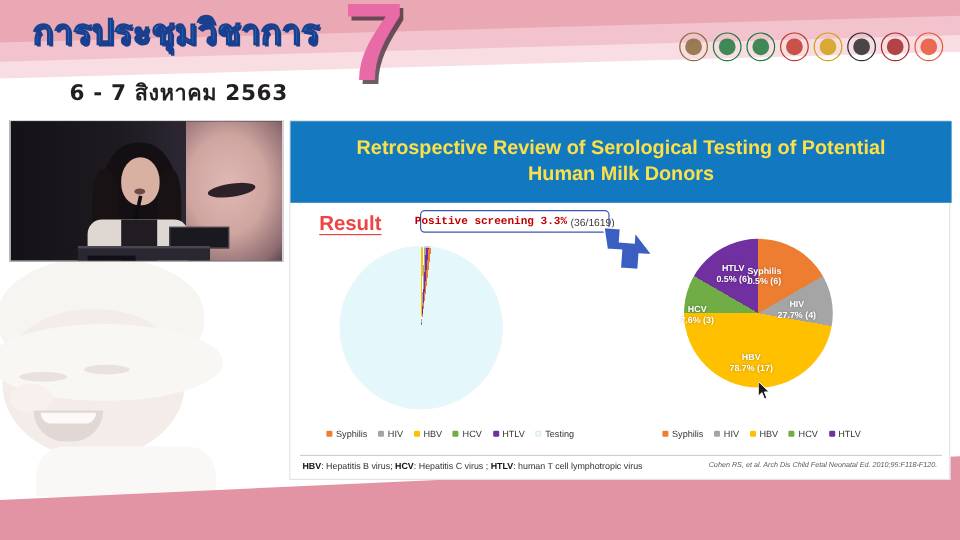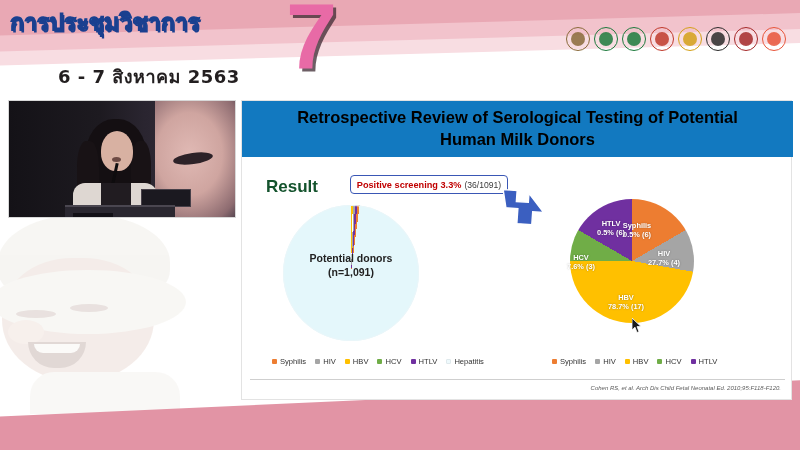--- a/index.html
+++ b/index.html
@@ -14,21 +14,21 @@
   
   .banner { position:absolute; left:0; top:0; width:800px; height:96px; overflow:hidden; background:#ffffff; }
   .band-top  { position:absolute; left:-40px; top:-14px; width:900px; height:46px; background:#e9a8b4; transform: rotate(-1.6deg); }
   .band-mid  { position:absolute; left:-40px; top:24px;  width:900px; height:22px; background:#f2c3cc; transform: rotate(-1.6deg); }
   .band-low  { position:absolute; left:-40px; top:40px;  width:900px; height:14px; background:#f8dde2; transform: rotate(-1.6deg); }
 
   .thai-line1, .thai-line2, .thai-date {
     position:absolute; font-weight:bold; white-space:nowrap;
     font-family:"DejaVu Sans", sans-serif;
   }
-  .thai-line1 { left:10px; top:4px;  font-size:23px; color:#2a9fd6;
+  .thai-line1 { left:27px; top:4px;  font-size:29px; color:#2a9fd6;
     -webkit-text-stroke:1px #1a3f8f; text-shadow: 1.5px 1.5px 0 #1a3f8f; }
   .thai-line2 { left:16px; top:32px; font-size:25px; color:#2a9fd6;
     -webkit-text-stroke:1px #1a3f8f; text-shadow: 1.5px 1.5px 0 #1a3f8f; }
   .thai-date  { left:58px; top:62px; font-size:18px; color:#231f20; letter-spacing:0.5px; }
 
   .big-seven {
     position:absolute; left:286px; top:-10px;
     font-size:92px; font-weight:bold; color:#e86aa6;
     font-family:"Liberation Sans", sans-serif;
     text-shadow: 3px 3px 0 rgba(60,40,50,.75);
@@ -79,36 +79,36 @@
   .wm-teeth { position:absolute; left:40px; top:130px; width:46px; height:9px; border-radius:0 0 10px 10px; background:#f3efe9; }
   .wm-shirt { position:absolute; left:36px; top:158px; width:150px; height:42px; border-radius:24px 24px 0 0; background:#eeeae4; }
 
   
   .pink-band { position:absolute; left:-30px; bottom:-44px; width:880px; height:96px; background:#e294a5; transform: rotate(-2.6deg); }
   .pink-band2 { position:absolute; left:-30px; bottom:-56px; width:880px; height:84px; background:#dd8a9c; transform: rotate(-2.1deg); }
 
   
   .slide { position:absolute; left:241px; top:100px; width:551px; height:300px; background:#ffffff; border:1px solid #e3e3e3; }
   .slide-title {
-    position:absolute; left:0; top:0; width:551px; height:56px;
-    background:#1279c0; color:#000000; display:flex; align-items:center; justify-content:center;
+    position:absolute; left:0; top:0; width:551px; height:68px;
+    background:#1279c0; color:#fde047; display:flex; align-items:center; justify-content:center;
     text-align:center; font-size:16.5px; font-weight:bold; line-height:1.33; padding:0 26px;
   }
 
   .result-label {
-    position:absolute; left:24px; top:76px; font-size:17px; font-weight:bold; color:#14532d;
-    text-underline-offset:3px;
+    position:absolute; left:24px; top:76px; font-size:17px; font-weight:bold; color:#ef4444;
+    text-decoration:underline; text-underline-offset:3px;
   }
 
   .callout {
     position:absolute; left:108px; top:74px; width:158px; height:19px;
     border:1.3px solid #3a57b5; border-radius:4px; background:#fff;
     display:flex; align-items:center; justify-content:center; gap:3px; white-space:nowrap;
   }
-  .callout .c-main { font-size:9.2px; font-weight:bold; color:#c00000; }
+  .callout .c-main { font-size:9.2px; font-weight:bold; color:#c00000;font-family:Liberation Mono, monospace; }
   .callout .c-sub  { font-size:8.6px; color:#3b3b3b; }
 
   .blue-arrow { position:absolute; left:258px; top:86px; width:46px; height:40px; }
 
   
   .pie-left {
     position:absolute; left:41px; top:104px; width:136px; height:136px; border-radius:50%;
     background:
       conic-gradient(from 0deg,
         #ffc000 0deg 1.45deg,
@@ -248,34 +248,30 @@
   </div>
 
   <div class="slide">
 
     <div class="slide-title">Retrospective Review of Serological Testing of Potential Human Milk Donors</div>
 
     <div class="result-label">Result</div>
 
     <div class="callout">
       <span class="c-main">Positive screening 3.3%</span>
-      <span class="c-sub">(36/1091)</span>
+      <span class="c-sub">(36/1619)</span>
     </div>
 
     <div class="blue-arrow">
       <svg viewBox="0 0 46 40" width="46" height="40" aria-hidden="true">
         <polygon points="2,4 16,4 16,15 28,15 28,6 44,24 33,24 33,37 18,37 18,22 6,22" fill="#3b5fc0" stroke="#ffffff" stroke-width="1.4" transform="rotate(4 23 20)"></polygon>
       </svg>
     </div>
 
     <div class="pie-left"></div>
-    <div class="pie-left-label">
-      <div>Potential donors</div>
-      <div>(n=1,091)</div>
-    </div>
 
     <div class="pie-right"></div>
 
     <div class="slice-lab lab-syphilis">
       <div>Syphilis</div>
       <div>0.5% (6)</div>
     </div>
     <div class="slice-lab lab-hiv">
       <div>HIV</div>
       <div>27.7% (4)</div>
@@ -309,21 +305,21 @@
       <span class="leg-item">
           <i class="leg-sw" style="background:#70ad47"></i>
           <span>HCV</span>
         </span>
       <span class="leg-item">
           <i class="leg-sw" style="background:#7030a0"></i>
           <span>HTLV</span>
         </span>
       <span class="leg-item">
           <i class="leg-sw none"></i>
-          <span>Hepatitis</span>
+          <span>Testing</span>
         </span>
     </div>
 
     <div class="legend legend-right">
       <span class="leg-item">
           <i class="leg-sw" style="background:#ed7d31"></i>
           <span>Syphilis</span>
         </span>
       <span class="leg-item">
           <i class="leg-sw" style="background:#a5a5a5"></i>
@@ -337,20 +333,21 @@
           <i class="leg-sw" style="background:#70ad47"></i>
           <span>HCV</span>
         </span>
       <span class="leg-item">
           <i class="leg-sw" style="background:#7030a0"></i>
           <span>HTLV</span>
         </span>
     </div>
 
     <div class="foot-rule"></div>
+    <div class="footnote"><b>HBV</b><span>: Hepatitis B virus; </span><b>HCV</b><span>: Hepatitis C virus ; </span><b>HTLV</b><span>: human T cell lymphotropic virus</span></div>
     <div class="citation">Cohen RS, et al. Arch Dis Child Fetal Neonatal Ed. 2010;95:F118-F120.</div>
   </div>
 
   <div class="cursor">
     <svg viewBox="0 0 11 16" width="11" height="16" aria-hidden="true">
       <polygon points="0,0 0,12 3,9.2 5,14.5 7,13.7 5,8.6 9,8.6" fill="#1b1b1b" stroke="#ffffff" stroke-width="0.8"></polygon>
     </svg>
   </div>
 
 </div>

